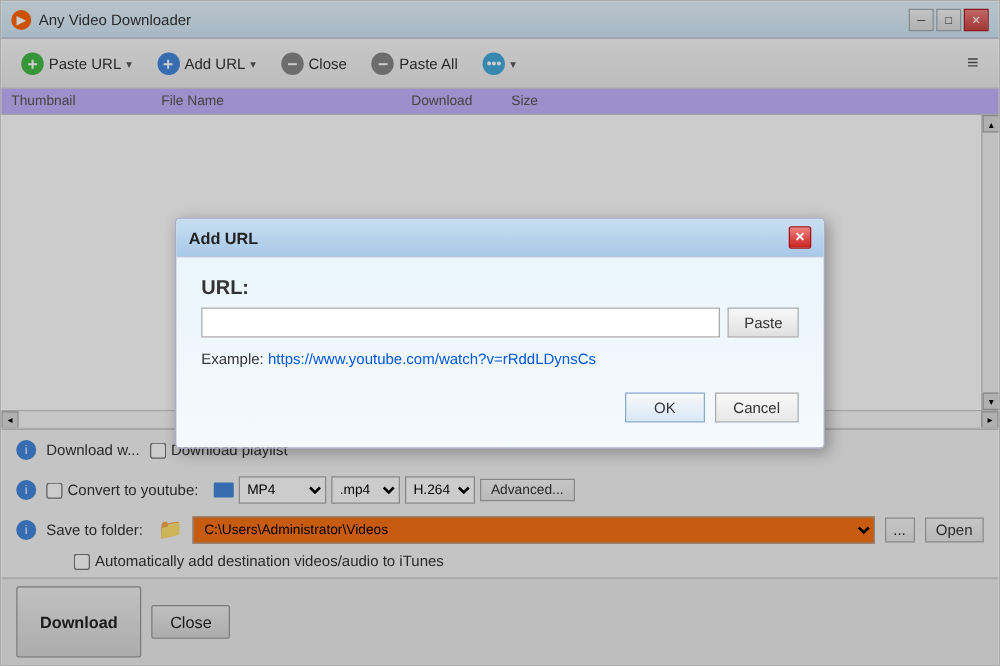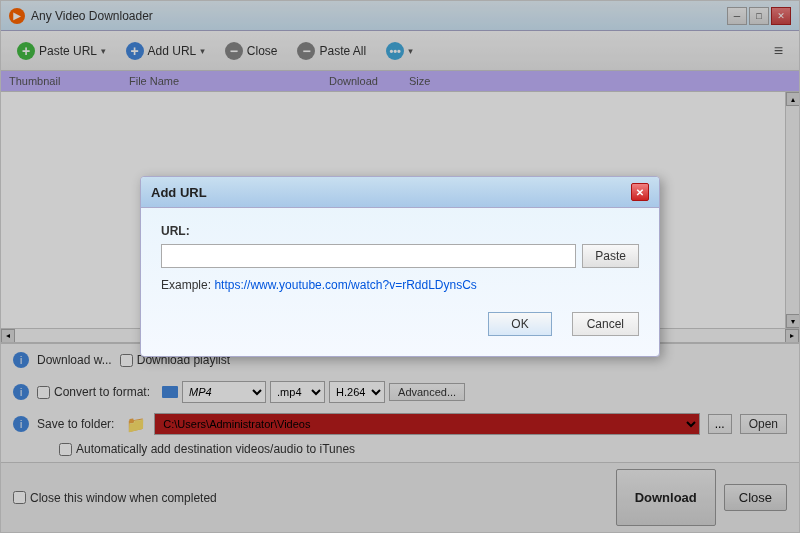--- a/index.html
+++ b/index.html
@@ -209,21 +209,21 @@
     }
     .checkbox-label input[type=checkbox] { cursor: pointer; }
     .select-box {
       height: 22px;
       border: 1px solid #aaa;
       background: white;
       font-size: 11px;
       padding: 0 2px;
       cursor: pointer;
     }
-    .select-mp4 { width: 84px; font-style: italic; }
+    .select-mp4 { width: 70px; }
     .select-ext { width: 55px; }
     .select-codec { flex: 1; }
     .advanced-btn {
       padding: 2px 8px;
       background: linear-gradient(to bottom, #f8f8f8, #e8e8e8);
       border: 1px solid #aaa;
       font-size: 11px;
       cursor: pointer;
       color: #333;
       text-align: right;
@@ -334,21 +334,21 @@
       cursor: pointer;
       display: flex;
       align-items: center;
       justify-content: center;
       border-radius: 2px;
     }
     .modal-body {
       padding: 16px 20px 20px;
     }
     .modal-url-label {
-      font-size: 12px;
+      font-size: 16px;
       font-weight: bold;
       color: #333;
       margin-bottom: 6px;
     }
     .modal-url-row {
       display: flex;
       gap: 6px;
       margin-bottom: 10px;
     }
     .url-input {
@@ -372,21 +372,21 @@
       color: #333;
       margin-bottom: 20px;
     }
     .example-link {
       color: #0055dd;
       text-decoration: none;
     }
     .modal-actions {
       display: flex;
       justify-content: flex-end;
-      gap: 20px;
+      gap: 8px;
     }
     .ok-btn {
       padding: 4px 22px;
       background: linear-gradient(to bottom, #f8f8f8, #d8e8f8);
       border: 1px solid #88aacc;
       font-size: 12px;
       cursor: pointer;
       color: #333;
     }
     .cancel-btn {
@@ -491,61 +491,57 @@
       <label class="checkbox-label">
         <input type="checkbox" style="">
         <span>Download playlist</span>
       </label>
     </div>
 
     <div class="bottom-row">
       <div class="info-icon">i</div>
       <label class="checkbox-label">
         <input type="checkbox" style="">
-        <span>Convert to format:</span>
+        <span>Convert to youtube:</span>
       </label>
       <div style="display:flex;align-items:center;gap:4px;margin-left:4px;">
         <span style="width:16px;height:12px;background:#4488dd;display:inline-block;border-radius:1px;"></span>
         <select class="select-box select-mp4">
           <option>MP4</option>
         </select>
         <select class="select-box select-ext">
           <option>.mp4</option>
         </select>
         <select class="select-box select-codec">
           <option>H.264</option>
         </select>
         <button class="advanced-btn">Advanced...</button>
       </div>
     </div>
 
     <div class="bottom-row">
       <div class="info-icon">i</div>
       <span class="label-text">Save to folder:</span>
       <span style="font-size:16px;margin-left:4px;">📁</span>
-      <select class="path-select" style="flex:1;height:22px;border:1px solid #aaa;background:#b91c1c;font-size:11px;padding:0 4px;">
+      <select class="path-select" style="flex:1;height:22px;border:1px solid #aaa;background:#f97316;font-size:11px;padding:0 4px;">
         <option>C:\Users\Administrator\Videos</option>
       </select>
       <button class="dots-btn">...</button>
       <button class="open-btn">Open</button>
     </div>
 
     <div class="itunes-row">
       <label class="checkbox-label">
         <input type="checkbox" style="">
         <span>Automatically add destination videos/audio to iTunes</span>
       </label>
     </div>
   </div>
 
   <div class="action-bar">
-    <label class="close-window-label">
-      <input type="checkbox" style="">
-      <span>Close this window when completed</span>
-    </label>
     <button class="action-download-btn">Download</button>
     <button class="action-close-btn">Close</button>
   </div>
 
   <div class="modal-overlay">
     <div class="modal">
 
       <div class="modal-title-bar">
         <span class="modal-title">Add URL</span>
         <button class="modal-close-btn">✕</button>

